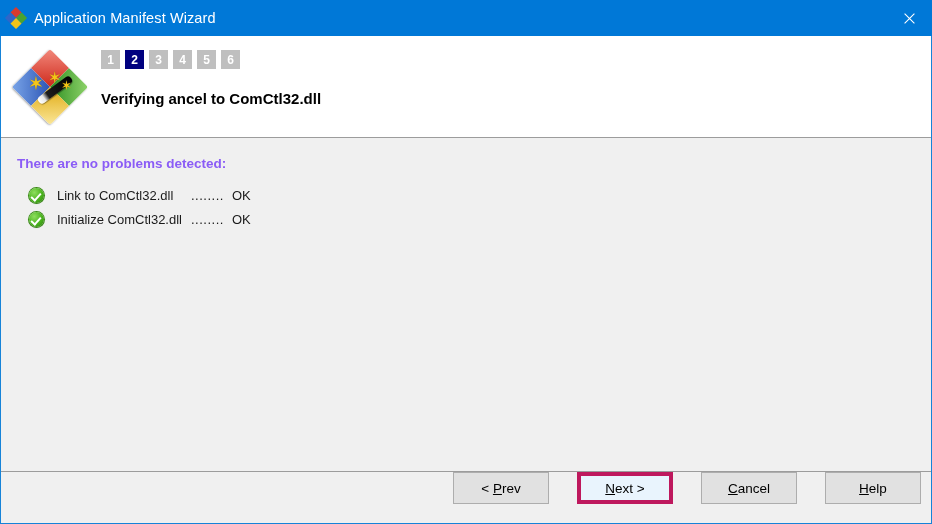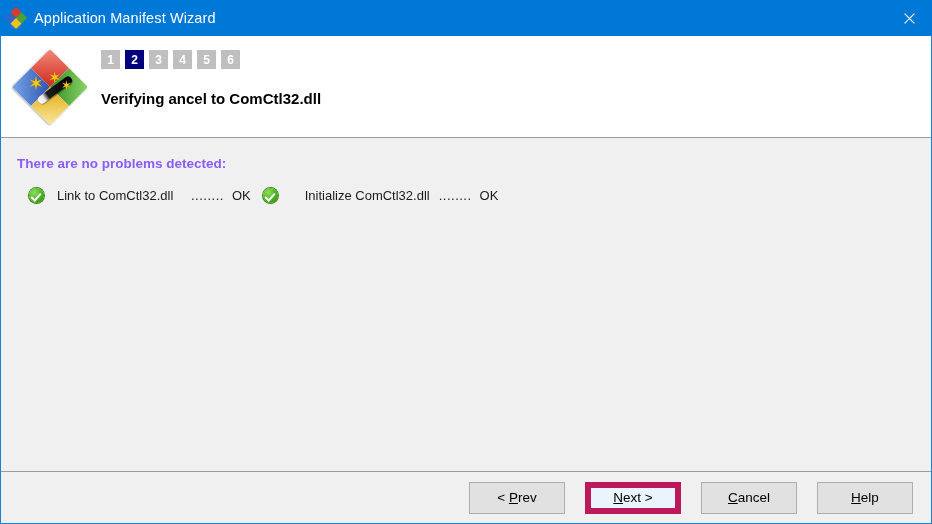--- a/index.html
+++ b/index.html
@@ -163,21 +163,21 @@
     background: #f0f0f0;
     padding: 18px 16px 0 16px;
     position: relative;
   }
   .body-heading {
     font-size: 13.5px;
     font-weight: bold;
     color: #8b5cf6;
     margin-bottom: 17px;
   }
-  .check-list { display: flex; flex-direction: row; }
+  .check-list { display: flex; flex-direction: column; gap: 9px; }
   .check-row {
     display: flex;
     align-items: center;
     font-size: 13px;
     color: #1a1a1a;
   }
   .check-icon {
     width: 15px; height: 15px;
     border-radius: 50%;
     background: radial-gradient(circle at 35% 30%, #8ede5e 0%, #49b21c 55%, #2e7d12 100%);
@@ -198,51 +198,50 @@
   }
   .check-label { min-width: 0; white-space: nowrap; }
   .check-dots {
     margin-left: 8px;
     margin-right: 8px;
     color: #1a1a1a;
     letter-spacing: 0.5px;
   }
   .check-status { white-space: nowrap; text-align: center; }
   .row-1 .check-label { width: 126px; }
-  .row-2 .check-label { width: 126px; margin-left: 14px; }
+  .row-2 .check-label { width: 126px; }
 
   
   .footer {
     height: 52px;
     min-height: 52px;
     background: #f0f0f0;
     border-top: 1px solid #9c9c9c;
     display: flex;
-    align-items: center;
     justify-content: flex-end;
-    padding-right: 18px;
-    gap: 20px;
+    padding-right: 10px;
+    gap: 28px;
   }
   .btn {
     width: 96px;
     height: 32px;
     background: #e1e1e1;
     border: 1px solid #adadad;
     color: #000000;
     font-size: 13.5px;
     font-family: "Liberation Sans", sans-serif;
     display: flex;
     align-items: center;
     justify-content: center;
     cursor: default;
     padding: 0;
   }
   .btn.default {
     background: #e9f4fd;
-    border: 6px solid #be185d;
+    border: 4px solid #be185d;
   }
   .acc { text-decoration: underline; }
 </style>
 </head>
 <body>
 
 <div class="window">
 
   <div class="titlebar">
     <div class="titlebar-icon">

